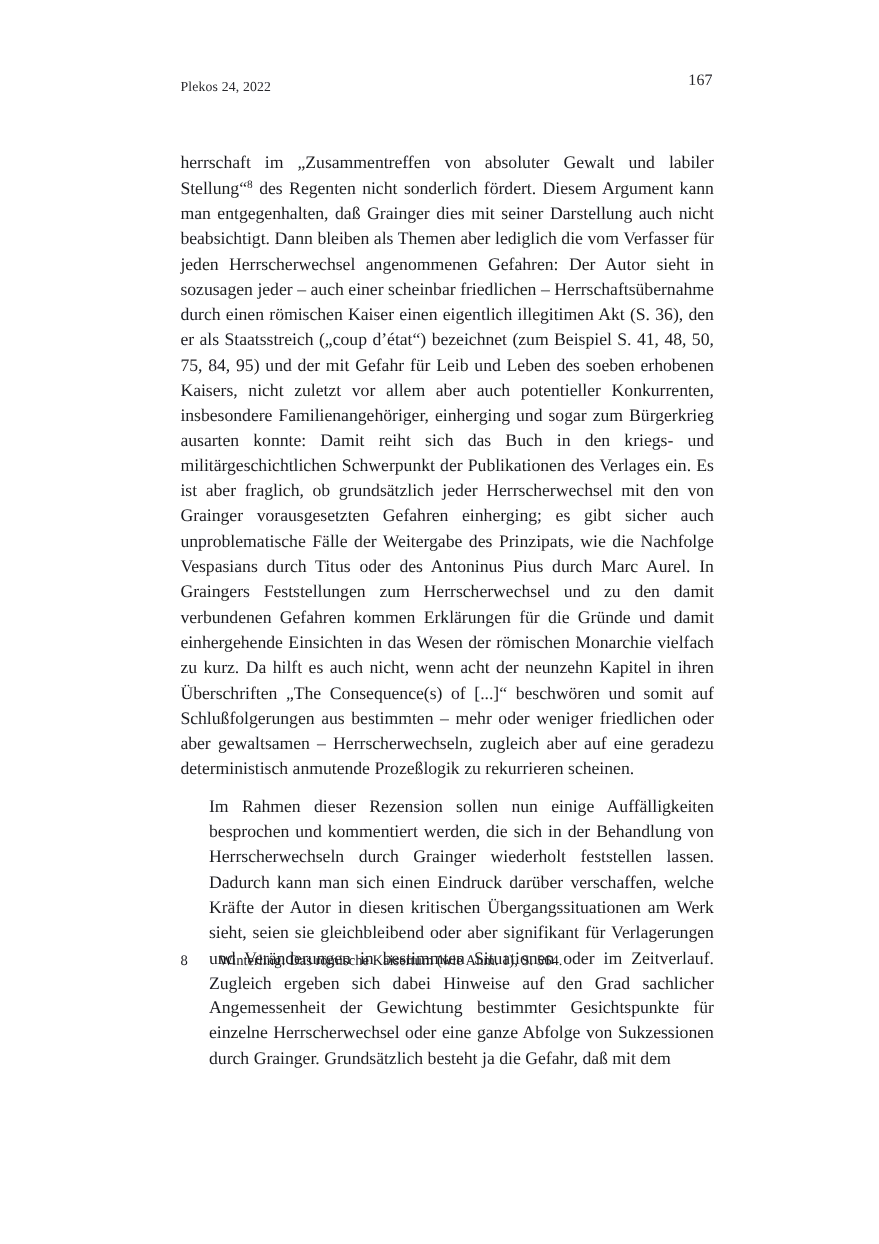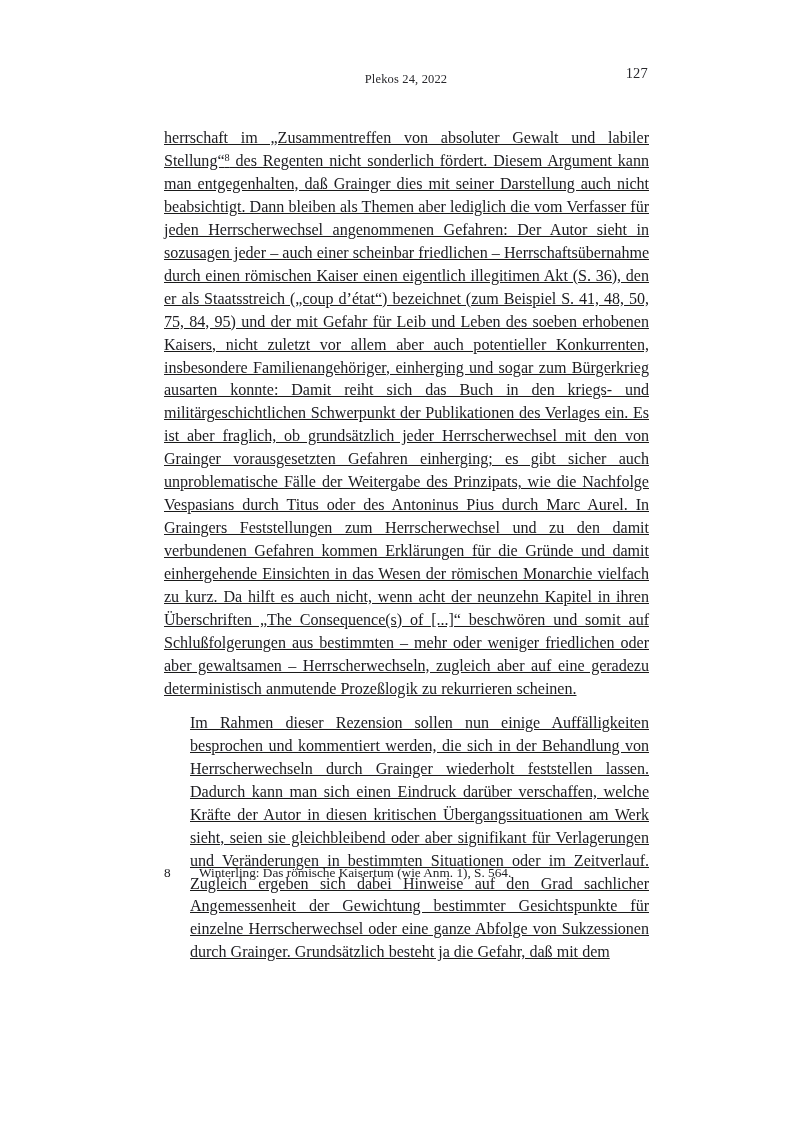--- a/index.html
+++ b/index.html
@@ -28,43 +28,41 @@
     left: 164px;
     width: 484px;
     height: 18px;
   }
 
   .running-head .journal {
     position: absolute;
     left: 0;
     right: 0;
     top: 0;
-    text-align: center;
     font-size: 12.5px;
     letter-spacing: 0.15px;
     color: #27272b;
     white-space: nowrap;
   }
 
   .running-head .folio {
     position: absolute;
     right: 0;
     top: -7px;
     font-size: 14.5px;
     color: #27272b;
     letter-spacing: 0.2px;
   }
 
   
   .textblock {
     position: absolute;
-    top: 127px;
+    top: 138px;
     left: 164px;
     width: 485px;
-    text-decoration: underline;
   }
 
   .textblock p {
     margin: 0;
     font-size: 16.1px;
     line-height: 22.95px;
     text-align: justify;
     text-justify: inter-word;
     hyphens: manual;
     letter-spacing: -0.03px;
@@ -115,21 +113,21 @@
     display: block;
   }
 </style>
 </head>
 <body>
 
 <div class="page">
 
   <div class="running-head">
     <div class="journal">Plekos 24, 2022</div>
-    <div class="folio">127</div>
+    <div class="folio">167</div>
   </div>
 
   <div class="textblock">
 
     <p><span>herrschaft im „Zusammentreffen von absoluter Gewalt und labiler Stellung“</span><sup class="fn-ref">8</sup><span> des Regenten nicht sonderlich fördert. Diesem Argument kann man entgegenhalten, daß Grainger dies mit seiner Darstellung auch nicht beabsichtigt. Dann bleiben als Themen aber lediglich die vom Verfasser für jeden Herrscherwechsel angenommenen Gefahren: Der Autor sieht in sozusagen jeder – auch einer scheinbar friedlichen – Herrschaftsübernahme durch einen römischen Kaiser einen eigentlich illegitimen Akt (S. 36), den er als Staatsstreich („coup d’état“) bezeichnet (zum Beispiel S. 41, 48, 50, 75, 84, 95) und der mit Gefahr für Leib und Leben des soeben erhobenen Kaisers, nicht zuletzt vor allem aber auch potentieller Konkurrenten, insbesondere Familienangehöriger, einherging und sogar zum Bürgerkrieg ausarten konnte: Damit reiht sich das Buch in den kriegs- und militärgeschichtlichen Schwerpunkt der Publikationen des Verlages ein. Es ist aber fraglich, ob grundsätzlich jeder Herrscherwechsel mit den von Grainger vorausgesetzten Gefahren einherging; es gibt sicher auch unproblematische Fälle der Weitergabe des Prinzipats, wie die Nachfolge Vespasians durch Titus oder des Antoninus Pius durch Marc Aurel. In Graingers Feststellungen zum Herrscherwechsel und zu den damit verbundenen Gefahren kommen Erklärungen für die Gründe und damit einhergehende Einsichten in das Wesen der römischen Monarchie vielfach zu kurz. Da hilft es auch nicht, wenn acht der neunzehn Kapitel in ihren Überschriften „The Consequence(s) of [...]“ beschwören und somit auf Schlußfolgerungen aus bestimmten – mehr oder weniger friedlichen oder aber gewaltsamen – Herrscherwechseln, zugleich aber auf eine geradezu deterministisch anmutende Prozeßlogik zu rekurrieren scheinen.</span></p>
 
     <p>Im Rahmen dieser Rezension sollen nun einige Auffälligkeiten besprochen und kommentiert werden, die sich in der Behandlung von Herrscherwechseln durch Grainger wiederholt feststellen lassen. Dadurch kann man sich einen Eindruck darüber verschaffen, welche Kräfte der Autor in diesen kritischen Übergangssituationen am Werk sieht, seien sie gleichbleibend oder aber signifikant für Verlagerungen und Veränderungen in bestimmten Situationen oder im Zeitverlauf. Zugleich ergeben sich dabei Hinweise auf den Grad sachlicher Angemessenheit der Gewichtung bestimmter Gesichtspunkte für einzelne Herrscherwechsel oder eine ganze Abfolge von Sukzessionen durch Grainger. Grundsätzlich besteht ja die Gefahr, daß mit dem</p>
 
   </div>
 

